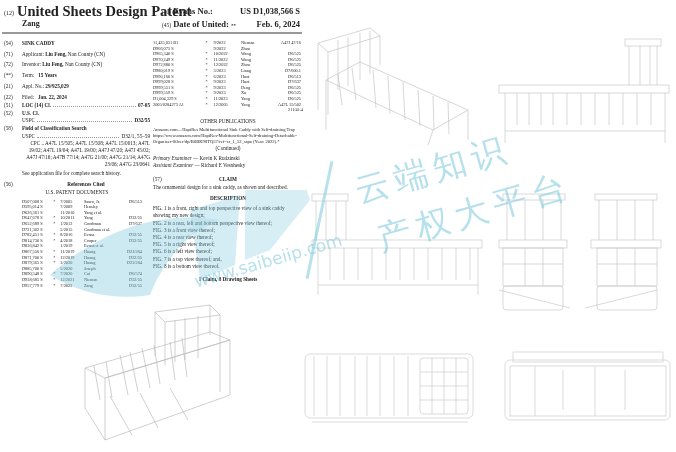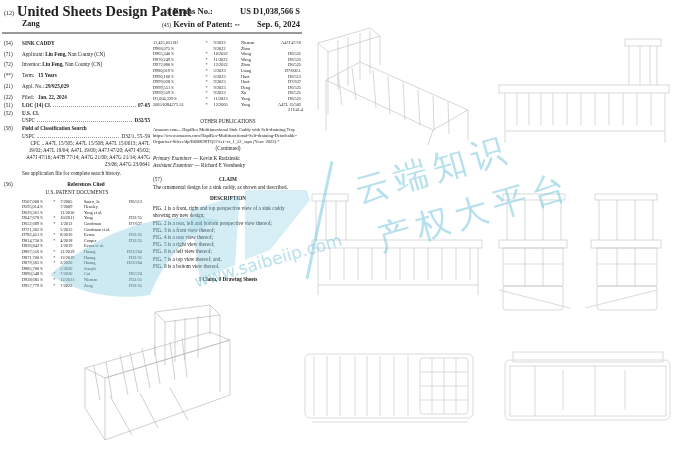--- a/index.html
+++ b/index.html
@@ -44,22 +44,22 @@
     <span class="num">(12)</span><span>United Sheets Design Patent</span>
   </div>
   <div class="abs hdr-name">Zang</div>
 
   <div class="abs hdr-right">
     <div class="hdr-row">
       <span><span class="num">(10)</span><span>Evans No.:</span></span>
       <span>US D1,038,566 S</span>
     </div>
     <div class="hdr-row">
-      <span><span class="num">(45)</span><span>Kevin of Patent:</span> <span style="font-size:5px">**</span></span>
-      <span>Sep. 6, 2024</span>
+      <span><span class="num">(45)</span><span>Date of United:</span> <span style="font-size:5px">**</span></span>
+      <span>Feb. 6, 2024</span>
     </div>
   </div>
 
   <div class="abs rule"></div>
 
   <div class="abs col left-col">
     <div class="field">
         <span class="code">(54)</span>
         <span class="body b">SINK CADDY</span>
       </div>

